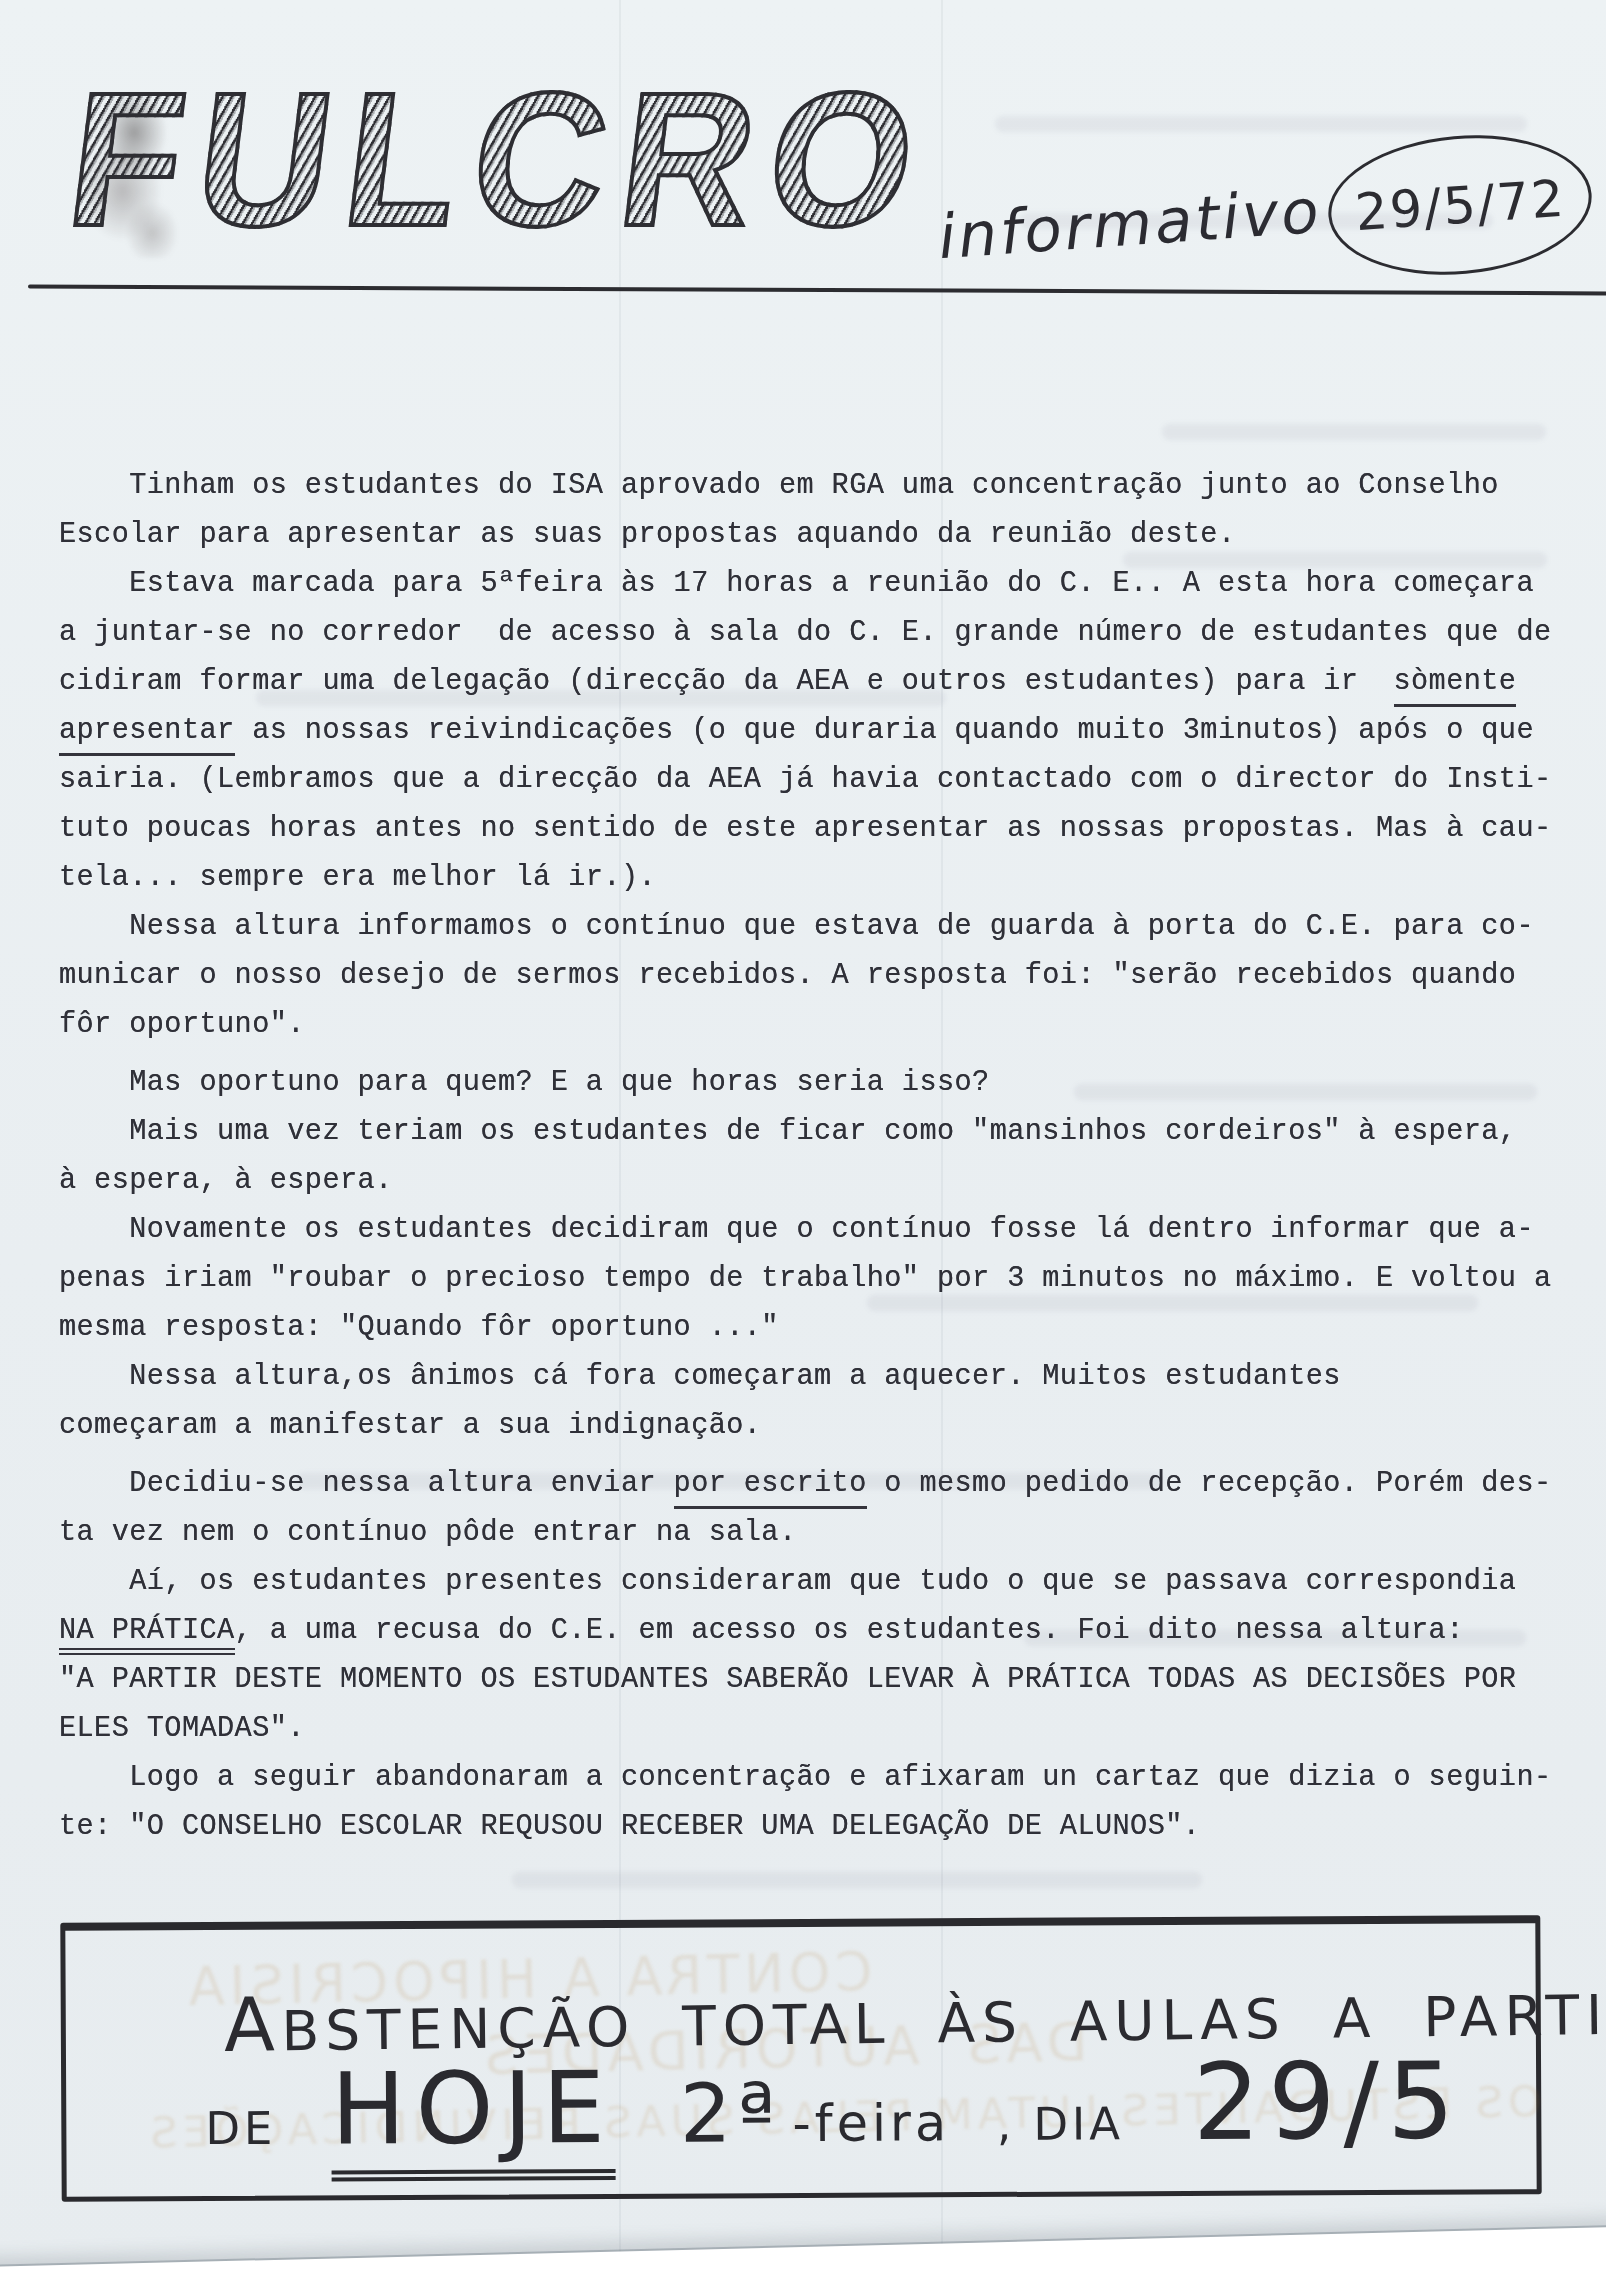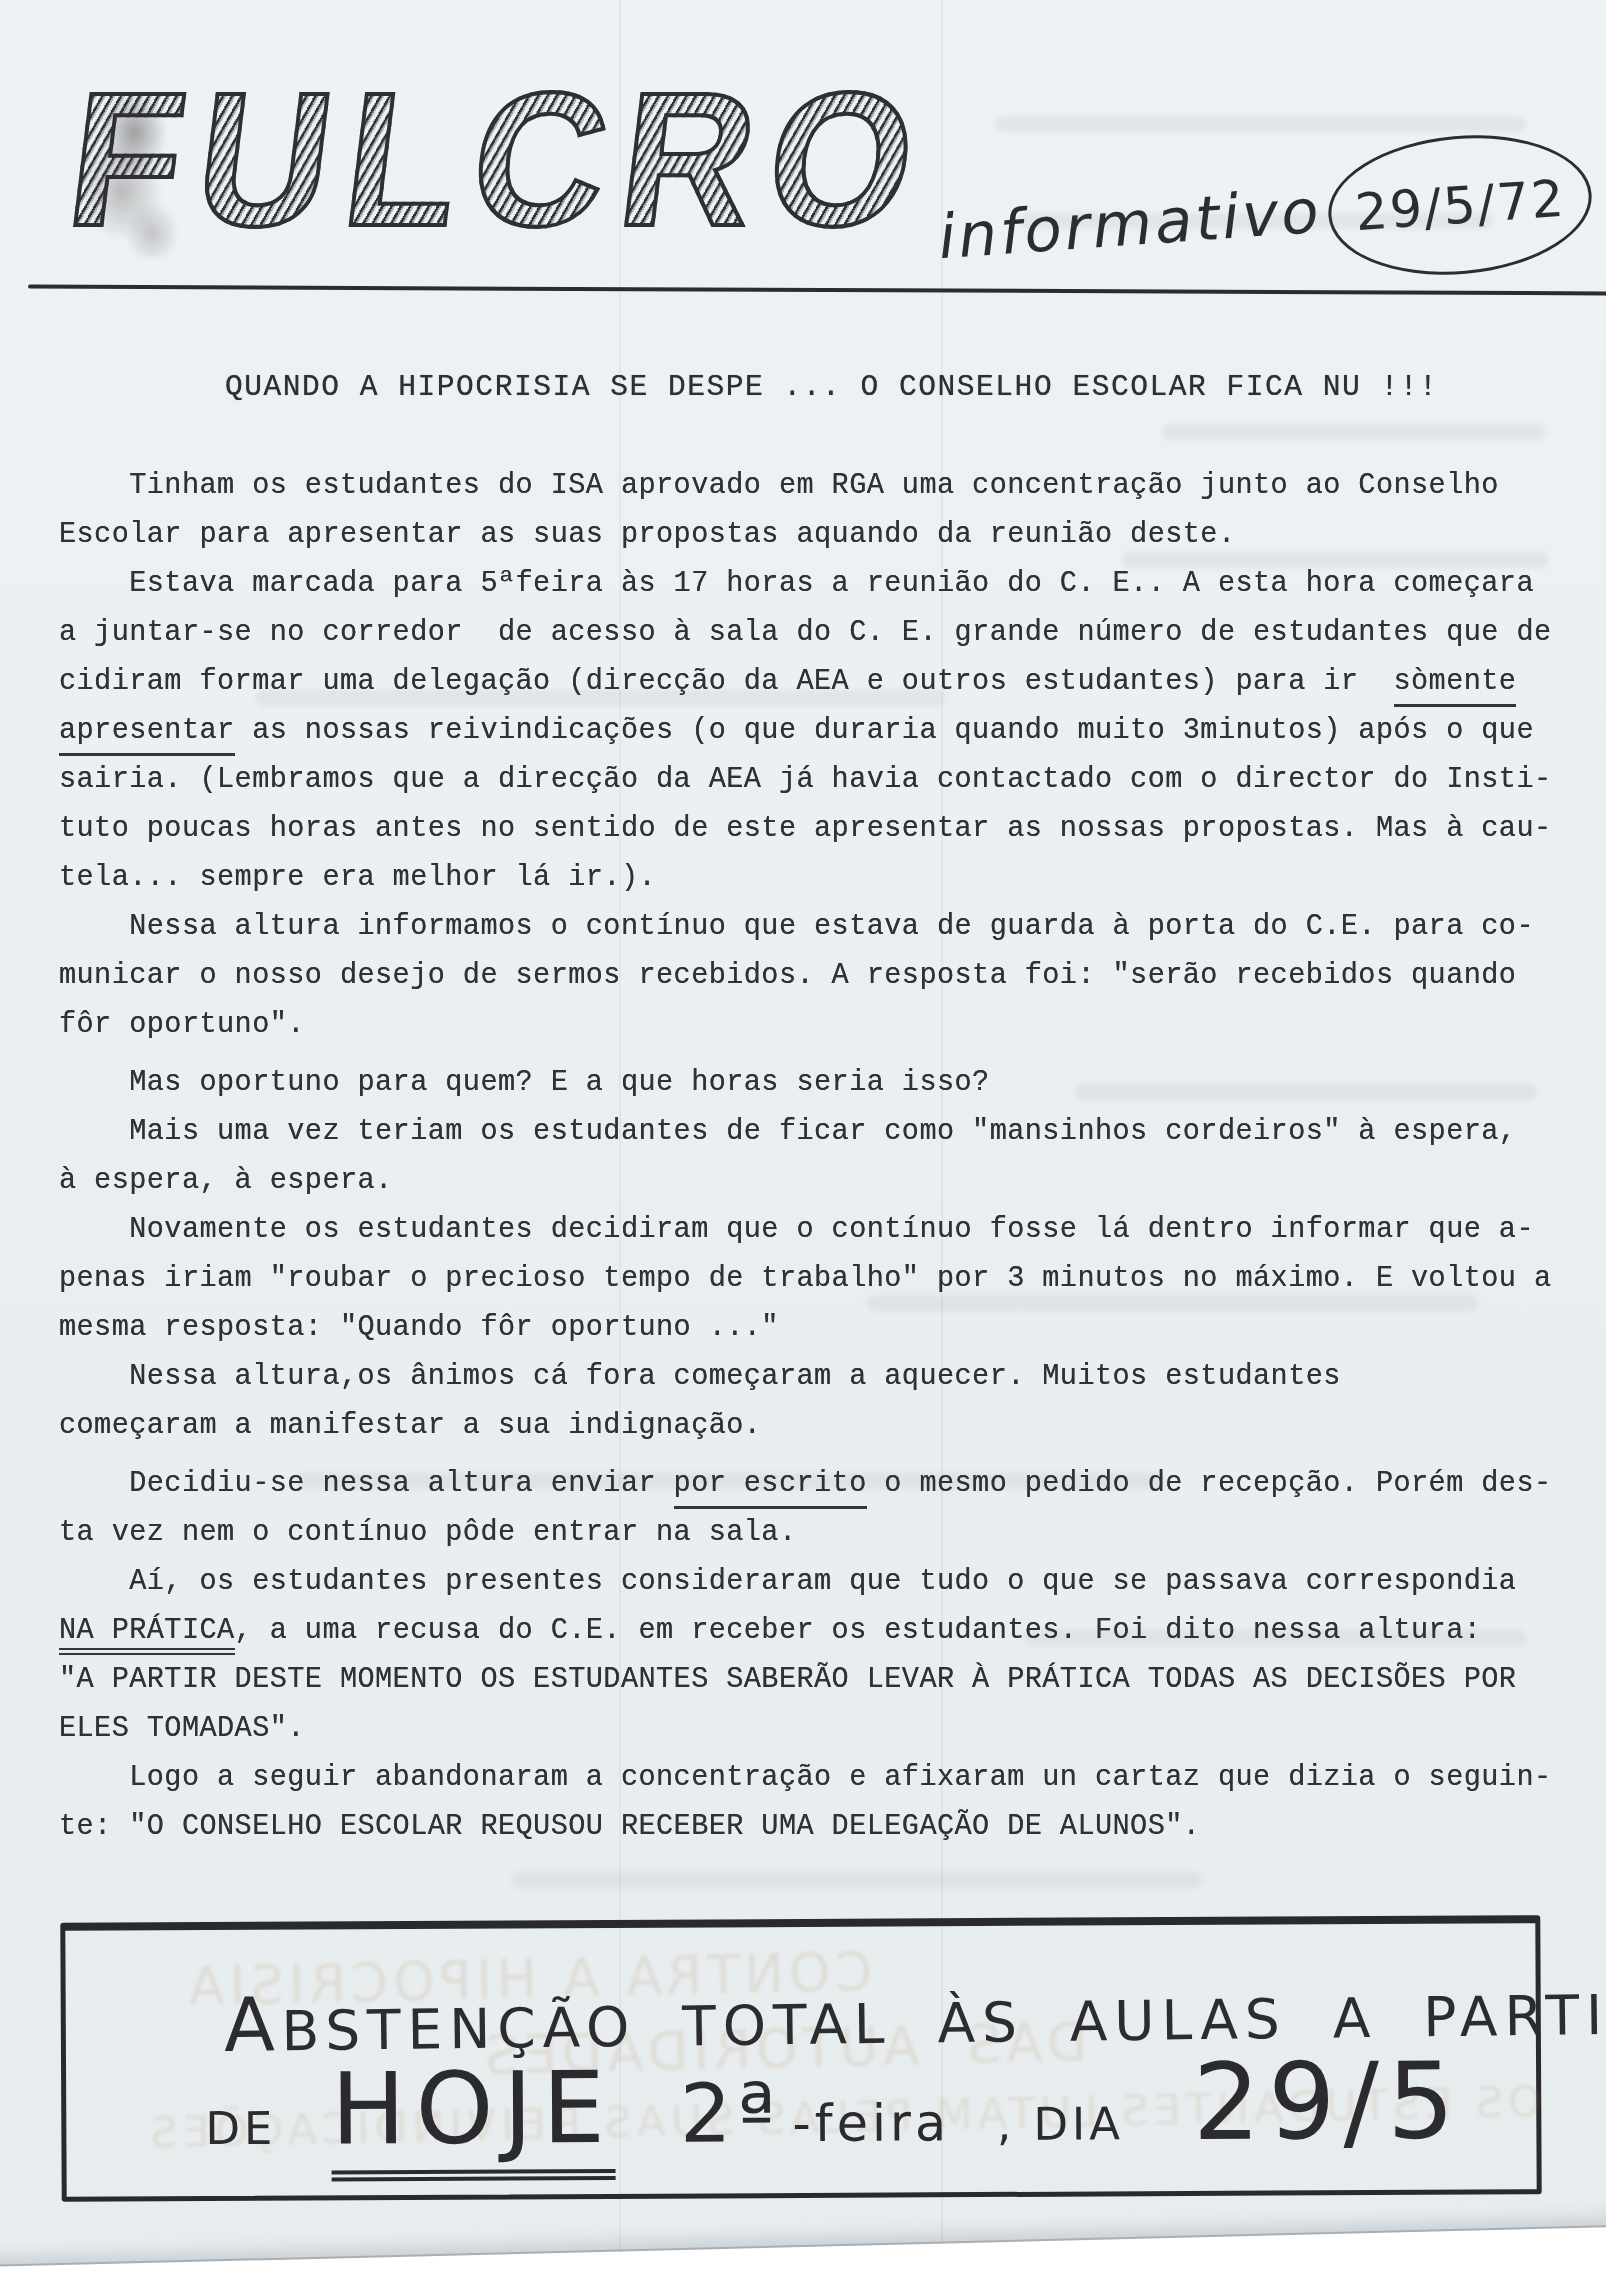--- a/index.html
+++ b/index.html
@@ -165,21 +165,20 @@
   <div class="streak" style="left:1020px;top:213px;width:473px;"></div>
   <div class="streak" style="left:1162px;top:424px;width:384px;"></div>
   <div class="streak" style="left:1123px;top:552px;width:424px;"></div>
   <div class="streak" style="left:256px;top:690px;width:690px;"></div>
   <div class="streak" style="left:1074px;top:1084px;width:463px;"></div>
   <div class="streak" style="left:867px;top:1295px;width:611px;"></div>
   <div class="streak" style="left:296px;top:1473px;width:867px;"></div>
   <div class="streak" style="left:1024px;top:1630px;width:502px;"></div>
   <div class="streak" style="left:512px;top:1872px;width:690px;"></div>
 
-  <h1 class="headline">QUANDO A HIPOCRISIA SE DESPE ... O CONSELHO ESCOLAR FICA NU !!!</h1>
 
   <main class="body" id="body">
       <div class="body-line"><span>    Tinham os estudantes do ISA aprovado em RGA uma concentração junto ao Conselho</span></div>
       <div class="body-line"><span>Escolar para apresentar as suas propostas aquando da reunião deste.</span></div>
       <div class="body-line"><span>    Estava marcada para 5ªfeira às 17 horas a reunião do C. E.. A esta hora começara</span></div>
       <div class="body-line"><span>a juntar-se no corredor  de acesso à sala do C. E. grande número de estudantes que de</span></div>
       <div class="body-line"><span>cidiram formar uma delegação (direcção da AEA e outros estudantes) para ir  </span><span class="u">sòmente</span></div>
       <div class="body-line"><span class="u">apresentar</span><span> as nossas reivindicações (o que duraria quando muito 3minutos) após o que</span></div>
       <div class="body-line"><span>sairia. (Lembramos que a direcção da AEA já havia contactado com o director do Insti-</span></div>
       <div class="body-line"><span>tuto poucas horas antes no sentido de este apresentar as nossas propostas. Mas à cau-</span></div>
@@ -191,21 +190,21 @@
       <div class="body-line"><span>    Mais uma vez teriam os estudantes de ficar como "mansinhos cordeiros" à espera,</span></div>
       <div class="body-line"><span>à espera, à espera.</span></div>
       <div class="body-line"><span>    Novamente os estudantes decidiram que o contínuo fosse lá dentro informar que a-</span></div>
       <div class="body-line"><span>penas iriam "roubar o precioso tempo de trabalho" por 3 minutos no máximo. E voltou a</span></div>
       <div class="body-line"><span>mesma resposta: "Quando fôr oportuno ..."</span></div>
       <div class="body-line"><span>    Nessa altura,os ânimos cá fora começaram a aquecer. Muitos estudantes</span></div>
       <div class="body-line"><span>começaram a manifestar a sua indignação.</span></div>
       <div class="body-line gap"><span>    Decidiu-se nessa altura enviar </span><span class="u">por escrito</span><span> o mesmo pedido de recepção. Porém des-</span></div>
       <div class="body-line"><span>ta vez nem o contínuo pôde entrar na sala.</span></div>
       <div class="body-line"><span>    Aí, os estudantes presentes consideraram que tudo o que se passava correspondia</span></div>
-      <div class="body-line"><span class="u2">NA PRÁTICA</span><span>, a uma recusa do C.E. em receber os estudantes. Foi dito nessa altura:</span></div>
+      <div class="body-line"><span class="u2">NA PRÁTICA</span><span>, a uma recusa do C.E. em acesso os estudantes. Foi dito nessa altura:</span></div>
       <div class="body-line"><span>"A PARTIR DESTE MOMENTO OS ESTUDANTES SABERÃO LEVAR À PRÁTICA TODAS AS DECISÕES POR</span></div>
       <div class="body-line"><span>ELES TOMADAS".</span></div>
       <div class="body-line"><span>    Logo a seguir abandonaram a concentração e afixaram un cartaz que dizia o seguin-</span></div>
       <div class="body-line"><span>te: "O CONSELHO ESCOLAR REQUSOU RECEBER UMA DELEGAÇÃO DE ALUNOS".</span></div>
     </main>
 
   <div class="notice-box">
     <div id="ghosts">
         <div class="ghost gb0">CONTRA A HIPOCRISIA</div>
         <div class="ghost gb1">DAS  AUTORIDADES</div>

